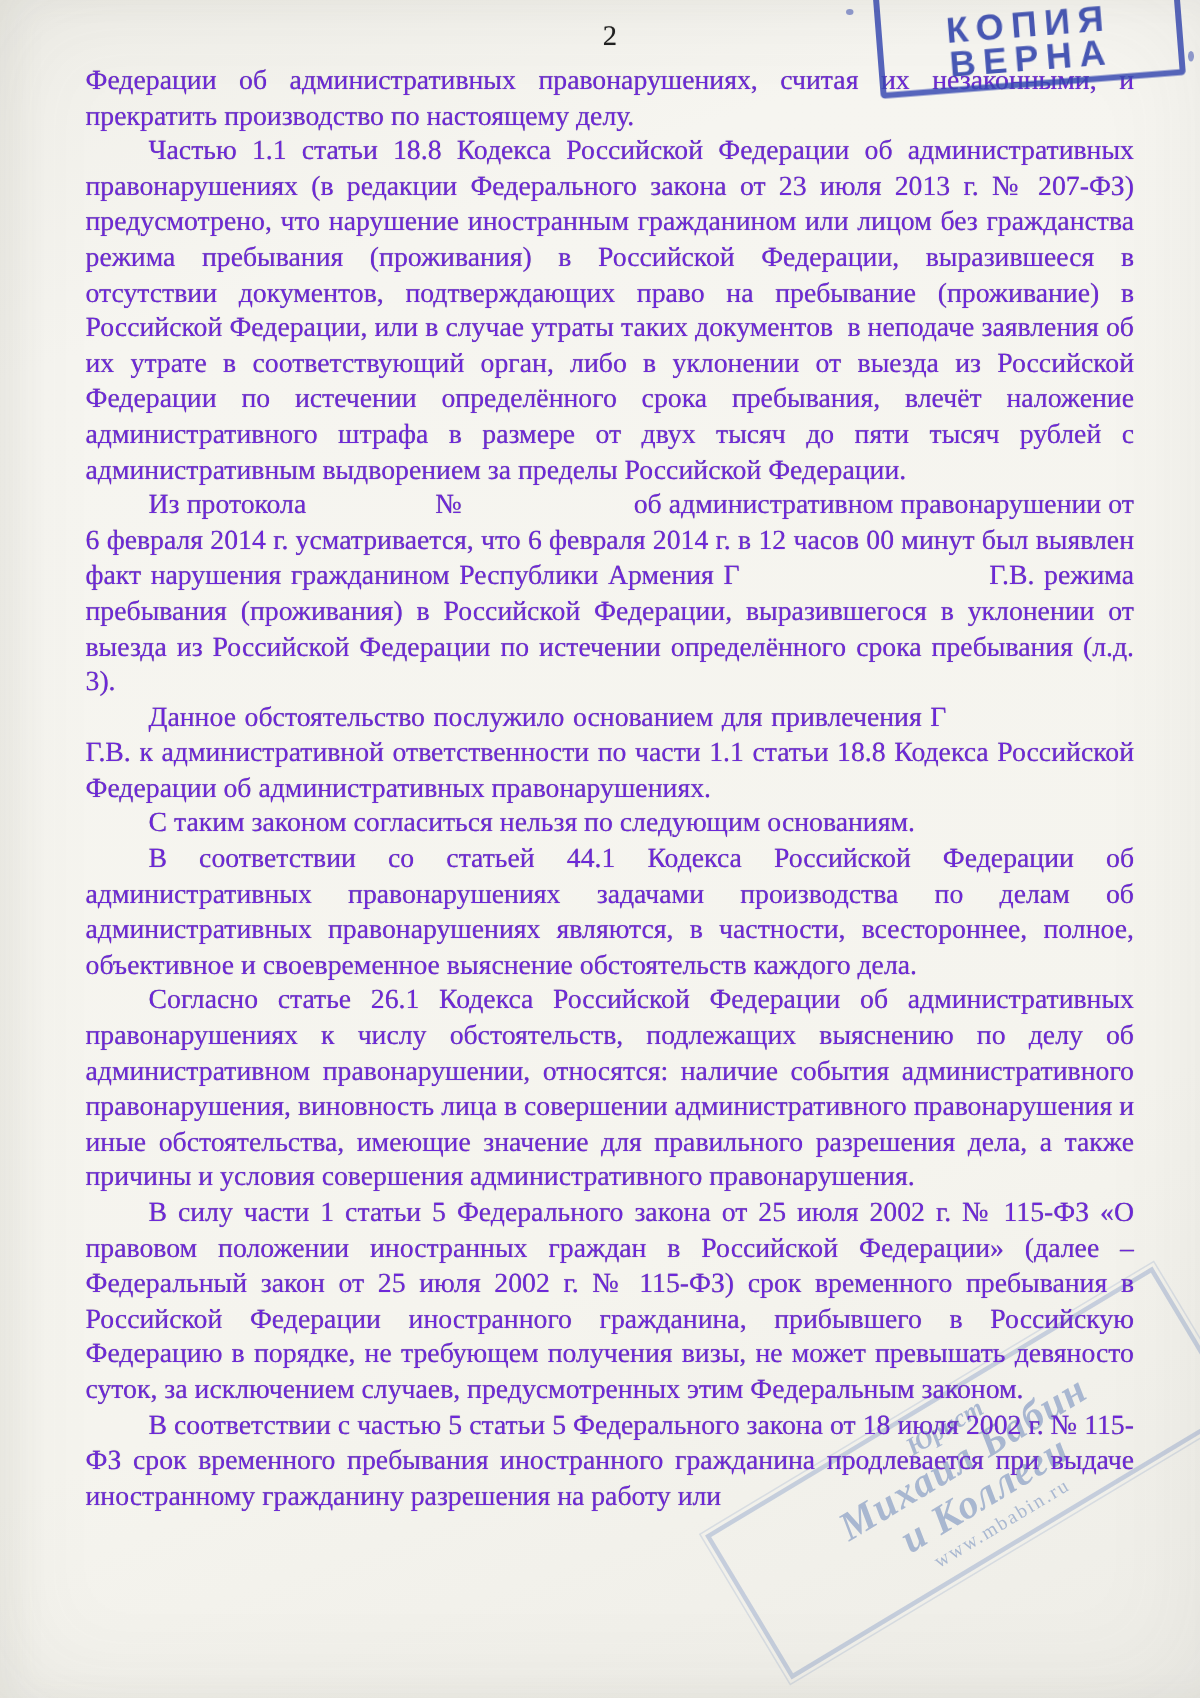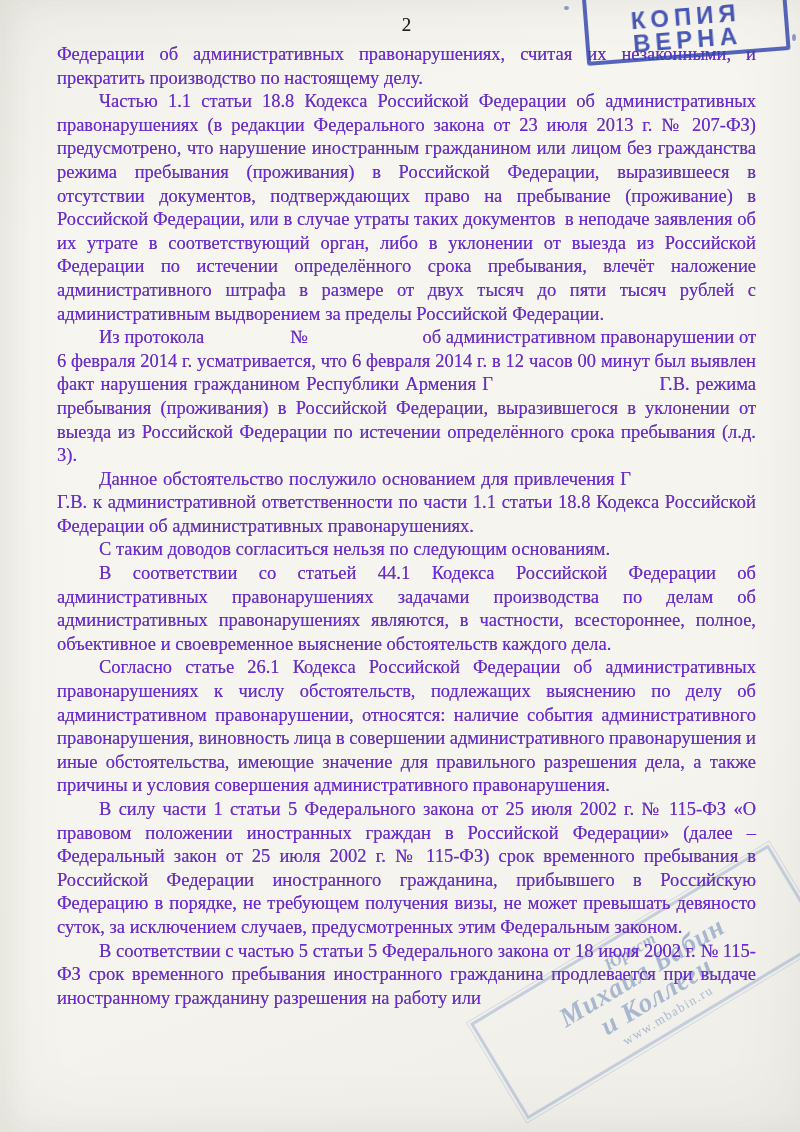--- a/index.html
+++ b/index.html
@@ -90,21 +90,21 @@
     </div>
   </div>
 
   <div class="content">
     <div class="page-number">2</div>
     <div id="paras">
         <p class="para no-indent">Федерации об административных правонарушениях, считая их незаконными, и прекратить производство по настоящему делу.</p>
         <p class="para">Частью 1.1 статьи 18.8 Кодекса Российской Федерации об административных правонарушениях (в редакции Федерального закона от 23 июля 2013 г. № 207-ФЗ) предусмотрено, что нарушение иностранным гражданином или лицом без гражданства режима пребывания (проживания) в Российской Федерации, выразившееся в отсутствии документов, подтверждающих право на пребывание (проживание) в Российской Федерации, или в случае утраты таких документов&nbsp; в неподаче заявления об их утрате в соответствующий орган, либо в уклонении от выезда из Российской Федерации по истечении определённого срока пребывания, влечёт наложение административного штрафа в размере от двух тысяч до пяти тысяч рублей с административным выдворением за пределы Российской Федерации.</p>
         <p class="para">Из протокола&nbsp;&nbsp;&nbsp;&nbsp;&nbsp;&nbsp;&nbsp;&nbsp;&nbsp;&nbsp;&nbsp;&nbsp;&nbsp;&nbsp;&nbsp;&nbsp;&nbsp;&nbsp;№&nbsp;&nbsp;&nbsp;&nbsp;&nbsp;&nbsp;&nbsp;&nbsp;&nbsp;&nbsp;&nbsp;&nbsp;&nbsp;&nbsp;&nbsp;&nbsp;&nbsp;&nbsp;&nbsp;&nbsp;&nbsp;&nbsp;&nbsp; об административном правонарушении от 6 февраля 2014 г. усматривается, что 6 февраля 2014 г. в 12 часов 00 минут был выявлен факт нарушения гражданином Республики Армения Г&nbsp;&nbsp;&nbsp;&nbsp;&nbsp;&nbsp;&nbsp;&nbsp;&nbsp;&nbsp;&nbsp;&nbsp;&nbsp;&nbsp;&nbsp;&nbsp;&nbsp;&nbsp;&nbsp;&nbsp;&nbsp;&nbsp;&nbsp;&nbsp;&nbsp; Г.В. режима пребывания (проживания) в Российской Федерации, выразившегося в уклонении от выезда из Российской Федерации по истечении определённого срока пребывания (л.д. 3).</p>
         <p class="para">Данное обстоятельство послужило основанием для привлечения Г&nbsp;&nbsp;&nbsp;&nbsp;&nbsp;&nbsp;&nbsp;&nbsp;&nbsp;&nbsp;&nbsp;&nbsp;&nbsp;&nbsp;&nbsp;&nbsp;&nbsp;&nbsp;&nbsp;&nbsp;&nbsp;&nbsp; Г.В. к административной ответственности по части 1.1 статьи 18.8 Кодекса Российской Федерации об административных правонарушениях.</p>
-        <p class="para">С таким доводов согласиться нельзя по следующим основаниям.</p>
+        <p class="para">С таким законом согласиться нельзя по следующим основаниям.</p>
         <p class="para">В соответствии со статьей 44.1 Кодекса Российской Федерации об административных правонарушениях задачами производства по делам об административных правонарушениях являются, в частности, всестороннее, полное, объективное и своевременное выяснение обстоятельств каждого дела.</p>
         <p class="para">Согласно статье 26.1 Кодекса Российской Федерации об административных правонарушениях к числу обстоятельств, подлежащих выяснению по делу об административном правонарушении, относятся: наличие события административного правонарушения, виновность лица в совершении административного правонарушения и иные обстоятельства, имеющие значение для правильного разрешения дела, а также причины и условия совершения административного правонарушения.</p>
         <p class="para">В силу части 1 статьи 5 Федерального закона от 25 июля 2002 г. № 115-ФЗ «О правовом положении иностранных граждан в Российской Федерации» (далее – Федеральный закон от 25 июля 2002 г. № 115-ФЗ) срок временного пребывания в Российской Федерации иностранного гражданина, прибывшего в Российскую Федерацию в порядке, не требующем получения визы, не может превышать девяносто суток, за исключением случаев, предусмотренных этим Федеральным законом.</p>
         <p class="para">В соответствии с частью 5 статьи 5 Федерального закона от 18 июля 2002 г. № 115-ФЗ срок временного пребывания иностранного гражданина продлевается при выдаче иностранному гражданину разрешения на работу или</p>
       </div>
   </div>
 
   <div class="stamp">
     <div class="stamp-line">КОПИЯ</div>
     <div class="stamp-line">ВЕРНА</div>

